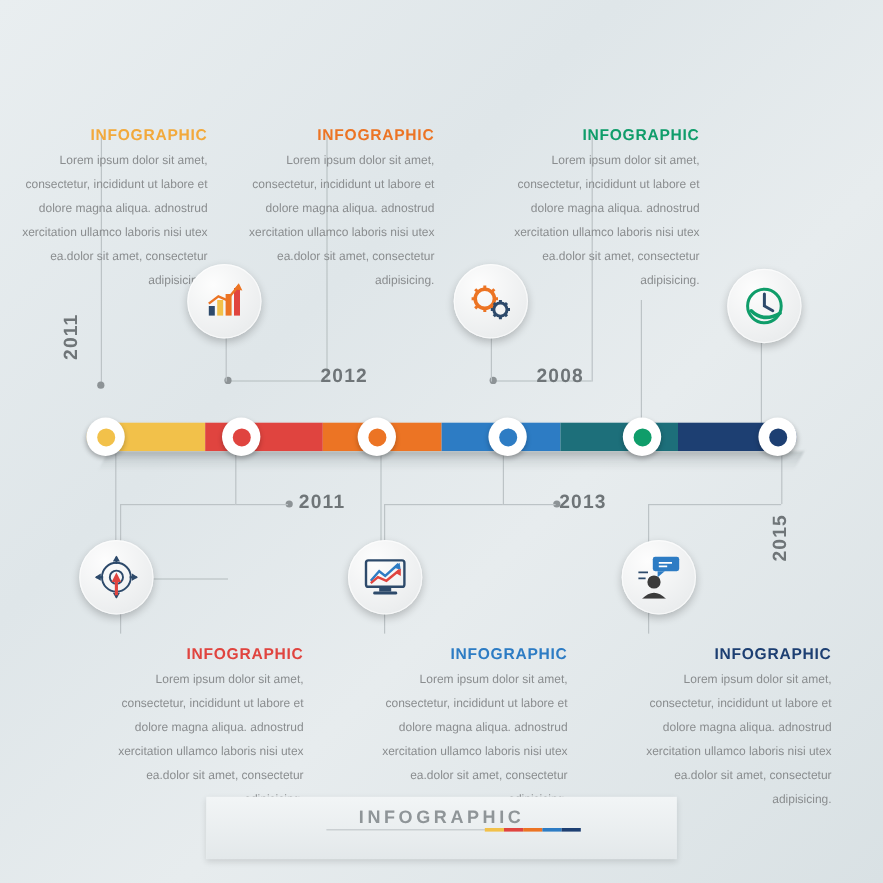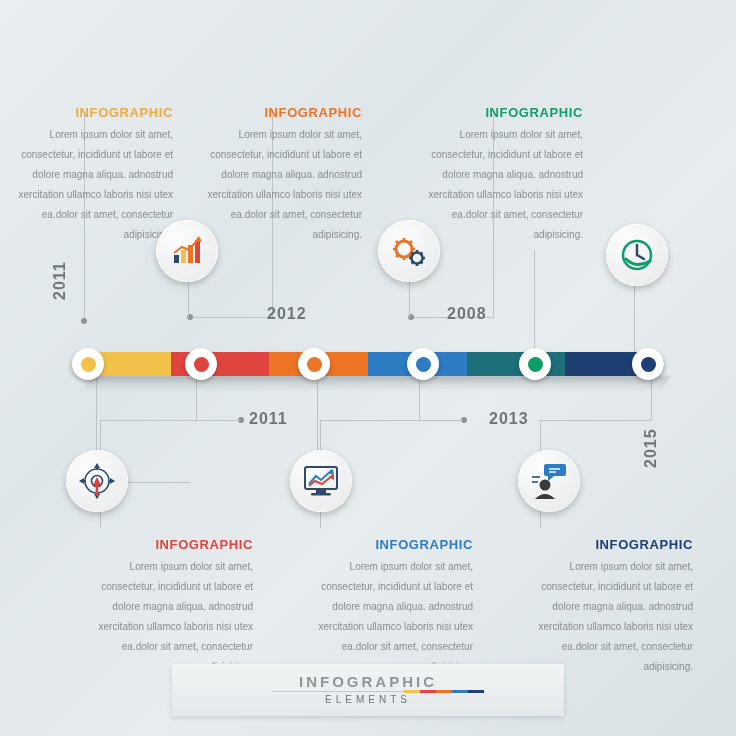--- a/index.html
+++ b/index.html
@@ -117,21 +117,21 @@
   <div class="hline" style="left:540px;top:420px;width:111px;"></div>
   <div class="vline" style="left:651px;top:376px;height:44px;"></div>
   <div class="vline" style="left:96px;top:376px;height:90px;"></div>
   <div class="vline" style="left:317px;top:376px;height:78px;"></div>
   <div class="hline" style="left:128px;top:482px;width:62px;"></div>
 
   <div class="year-rot" style="left:69px;top:282px;">2011</div>
   <div class="year-h" style="left:226px;top:305px;margin-left:41px;">2012</div>
   <div class="year-h" style="left:447px;top:305px;">2008</div>
   <div class="year-h" style="left:249px;top:410px;">2011</div>
-  <div class="year-h" style="left:489px;top:410px;">2013</div>
+  <div class="year-h" style="left:466px;top:410px;">2013</div>
   <div class="year-rot" style="left:660px;top:450px;">2015</div>
 
   <div class="block ta-right" style="left:13px;top:105px;">
     <div class="title" style="color:#f2a93b;">INFOGRAPHIC</div>
     <div class="body">Lorem ipsum dolor sit amet, consectetur, incididunt ut labore et dolore magna aliqua. adnostrud xercitation ullamco laboris nisi utex ea.dolor sit amet, consectetur adipisicing.</div>
   </div>
 
   <div class="block ta-right" style="left:202px;top:105px;">
     <div class="title" style="color:#ec7424;">INFOGRAPHIC</div>
     <div class="body">Lorem ipsum dolor sit amet, consectetur, incididunt ut labore et dolore magna aliqua. adnostrud xercitation ullamco laboris nisi utex ea.dolor sit amet, consectetur adipisicing.</div>
@@ -277,16 +277,15 @@
   </div>
 
   <div class="footer">
     <div class="ft-title">INFOGRAPHIC</div>
     <div class="ft-rule2" style="left:100px;width:192px;"></div>
     <div class="ft-rule" style="left:232px;width:16px;background:#f2c14a;"></div>
     <div class="ft-rule" style="left:248px;width:16px;background:#e0443f;"></div>
     <div class="ft-rule" style="left:264px;width:16px;background:#ec7424;"></div>
     <div class="ft-rule" style="left:280px;width:16px;background:#2d7cc4;"></div>
     <div class="ft-rule" style="left:296px;width:16px;background:#1d3f72;"></div>
-    <div class="ft-sub">ELEMENTS</div>
   </div>
 
 </div>
 
 </body></html>

